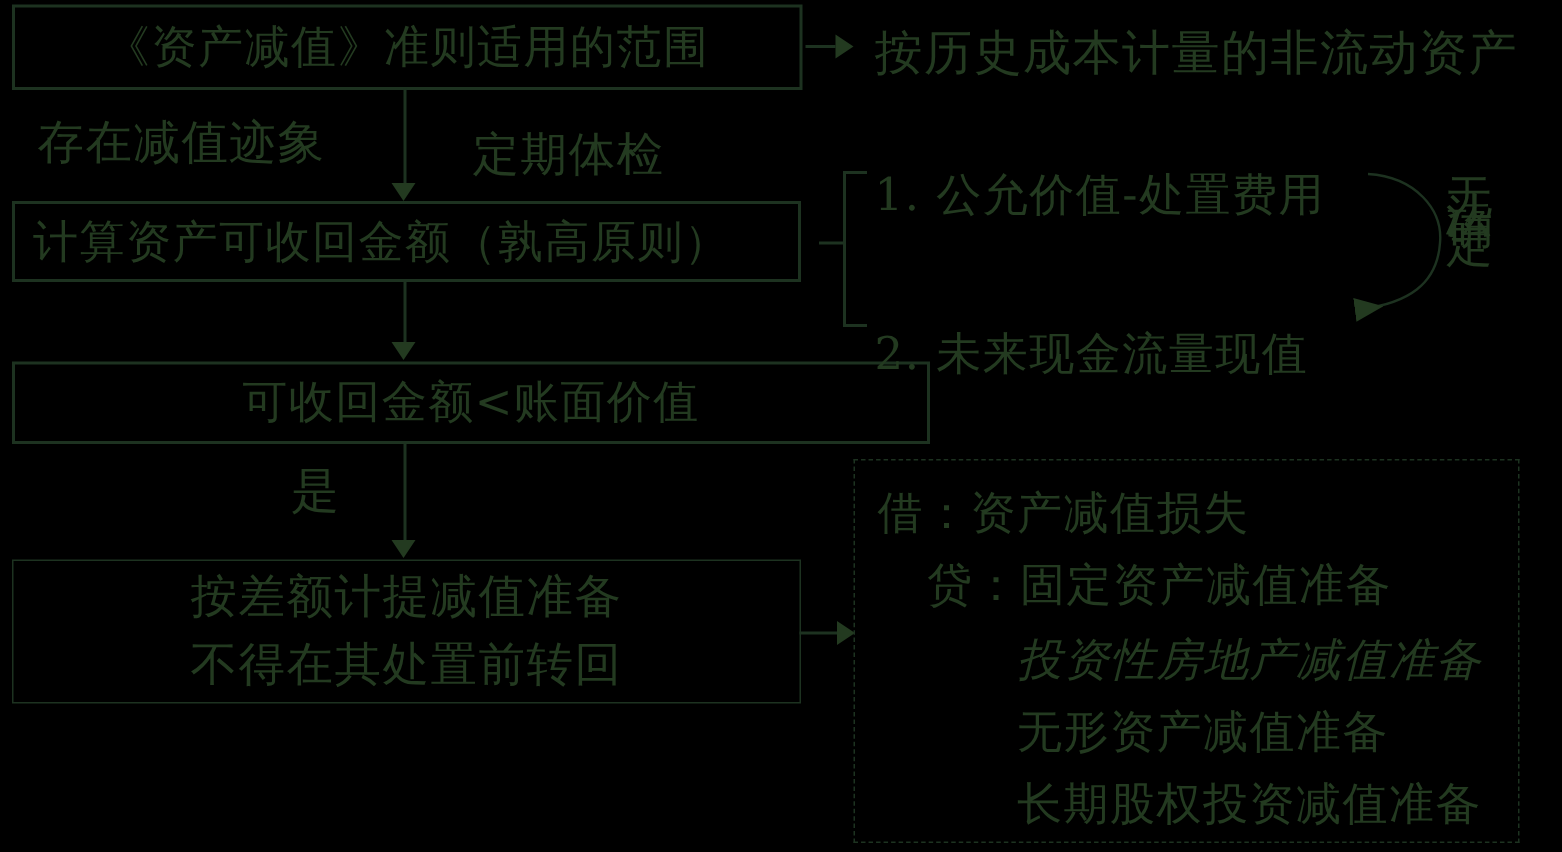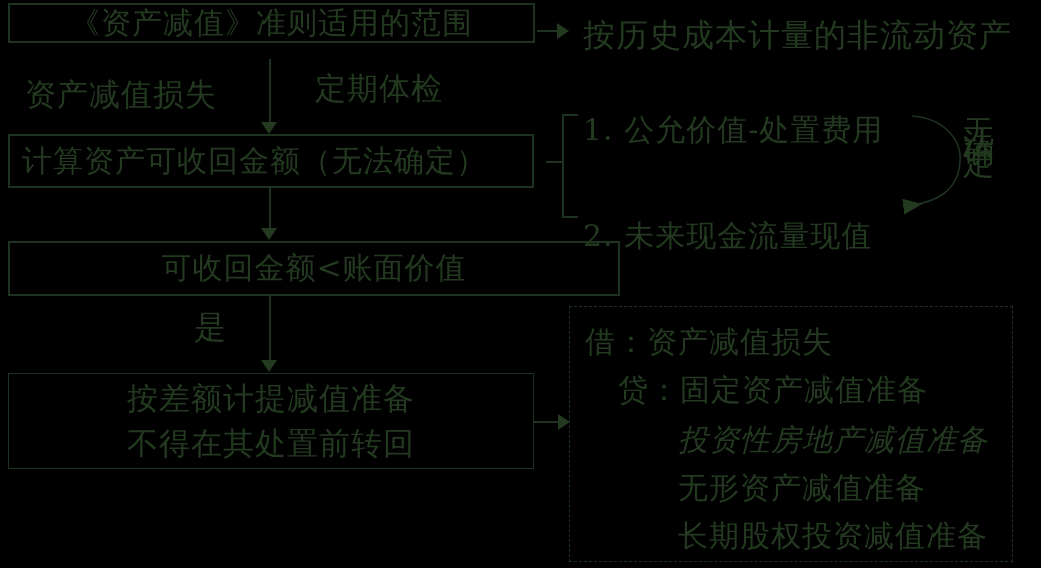--- a/index.html
+++ b/index.html
@@ -11,28 +11,28 @@
   .canvas{
     position:relative;width:1041px;height:568px;background:var(--bg);
     font-family:"DejaVu Serif","Liberation Serif",serif;
     color:var(--ink);overflow:hidden;
   }
   .fbox{
     position:absolute;border:2px solid var(--line);box-sizing:border-box;
     display:flex;align-items:center;justify-content:center;
     font-size:30px;letter-spacing:1px;white-space:nowrap;
   }
-  #box-scope{left:8px;top:3px;width:527px;height:40px;}
+  #box-scope{left:8px;top:3px;width:527px;height:57px;}
   #box-recoverable{left:8px;top:134px;width:526px;height:54px;justify-content:flex-start;padding-left:12px;}
   #box-compare{left:8px;top:241px;width:612px;height:55px;}
   #box-provision{left:8px;top:373px;width:526px;height:96px;flex-direction:column;border-width:1px;line-height:45px;font-size:31px;}
   .lbl{position:absolute;white-space:nowrap;font-size:31px;letter-spacing:1px;}
   #lbl-scope-target{left:583px;top:14px;font-size:32px;}
   #lbl-indication{left:25px;top:74px;}
-  #lbl-periodic{left:315px;top:68px;}
+  #lbl-periodic{left:315px;top:82px;}
   #lbl-method1{left:583px;top:110px;font-size:30px;}
   #lbl-method2{left:583px;top:216px;font-size:30px;}
   #lbl-yes{left:194px;top:306px;font-size:32px;}
   #lbl-fallback{
     left:958px;top:94px;font-size:31px;
     writing-mode:vertical-rl;text-orientation:upright;letter-spacing:9px;
   }
   .vline{position:absolute;width:2px;background:var(--line);}
   .hline{position:absolute;height:2px;background:var(--line);}
   .head-down{position:absolute;width:0;height:0;border-left:8px solid transparent;border-right:8px solid transparent;border-top:12px solid var(--ink);}
@@ -66,34 +66,34 @@
 </head>
 <body>
 
 <div class="canvas">
 
   <div class="fbox" id="box-scope">
     <span>《资产减值》准则适用的范围</span>
   </div>
 
   <div class="fbox" id="box-recoverable">
-    <span>计算资产可收回金额（无法确定）</span>
+    <span>计算资产可收回金额（孰高原则）</span>
   </div>
 
   <div class="fbox" id="box-compare">
     <span>可收回金额&lt;账面价值</span>
   </div>
 
   <div class="fbox" id="box-provision">
     <span>按差额计提减值准备</span>
     <span>不得在其处置前转回</span>
   </div>
 
   <div class="lbl" id="lbl-scope-target">按历史成本计量的非流动资产</div>
-  <div class="lbl" id="lbl-indication">资产减值损失</div>
+  <div class="lbl" id="lbl-indication">存在减值迹象</div>
   <div class="lbl" id="lbl-periodic">定期体检</div>
   <div class="lbl" id="lbl-method1">1. 公允价值-处置费用</div>
   <div class="lbl" id="lbl-method2">2. 未来现金流量现值</div>
   <div class="lbl" id="lbl-fallback">无法确定</div>
   <div class="lbl" id="lbl-yes">是</div>
 
   <div class="vline" id="arrow1-line"></div>
   <div class="head-down" id="arrow1-head"></div>
   <div class="vline" id="arrow2-line"></div>
   <div class="head-down" id="arrow2-head"></div>

